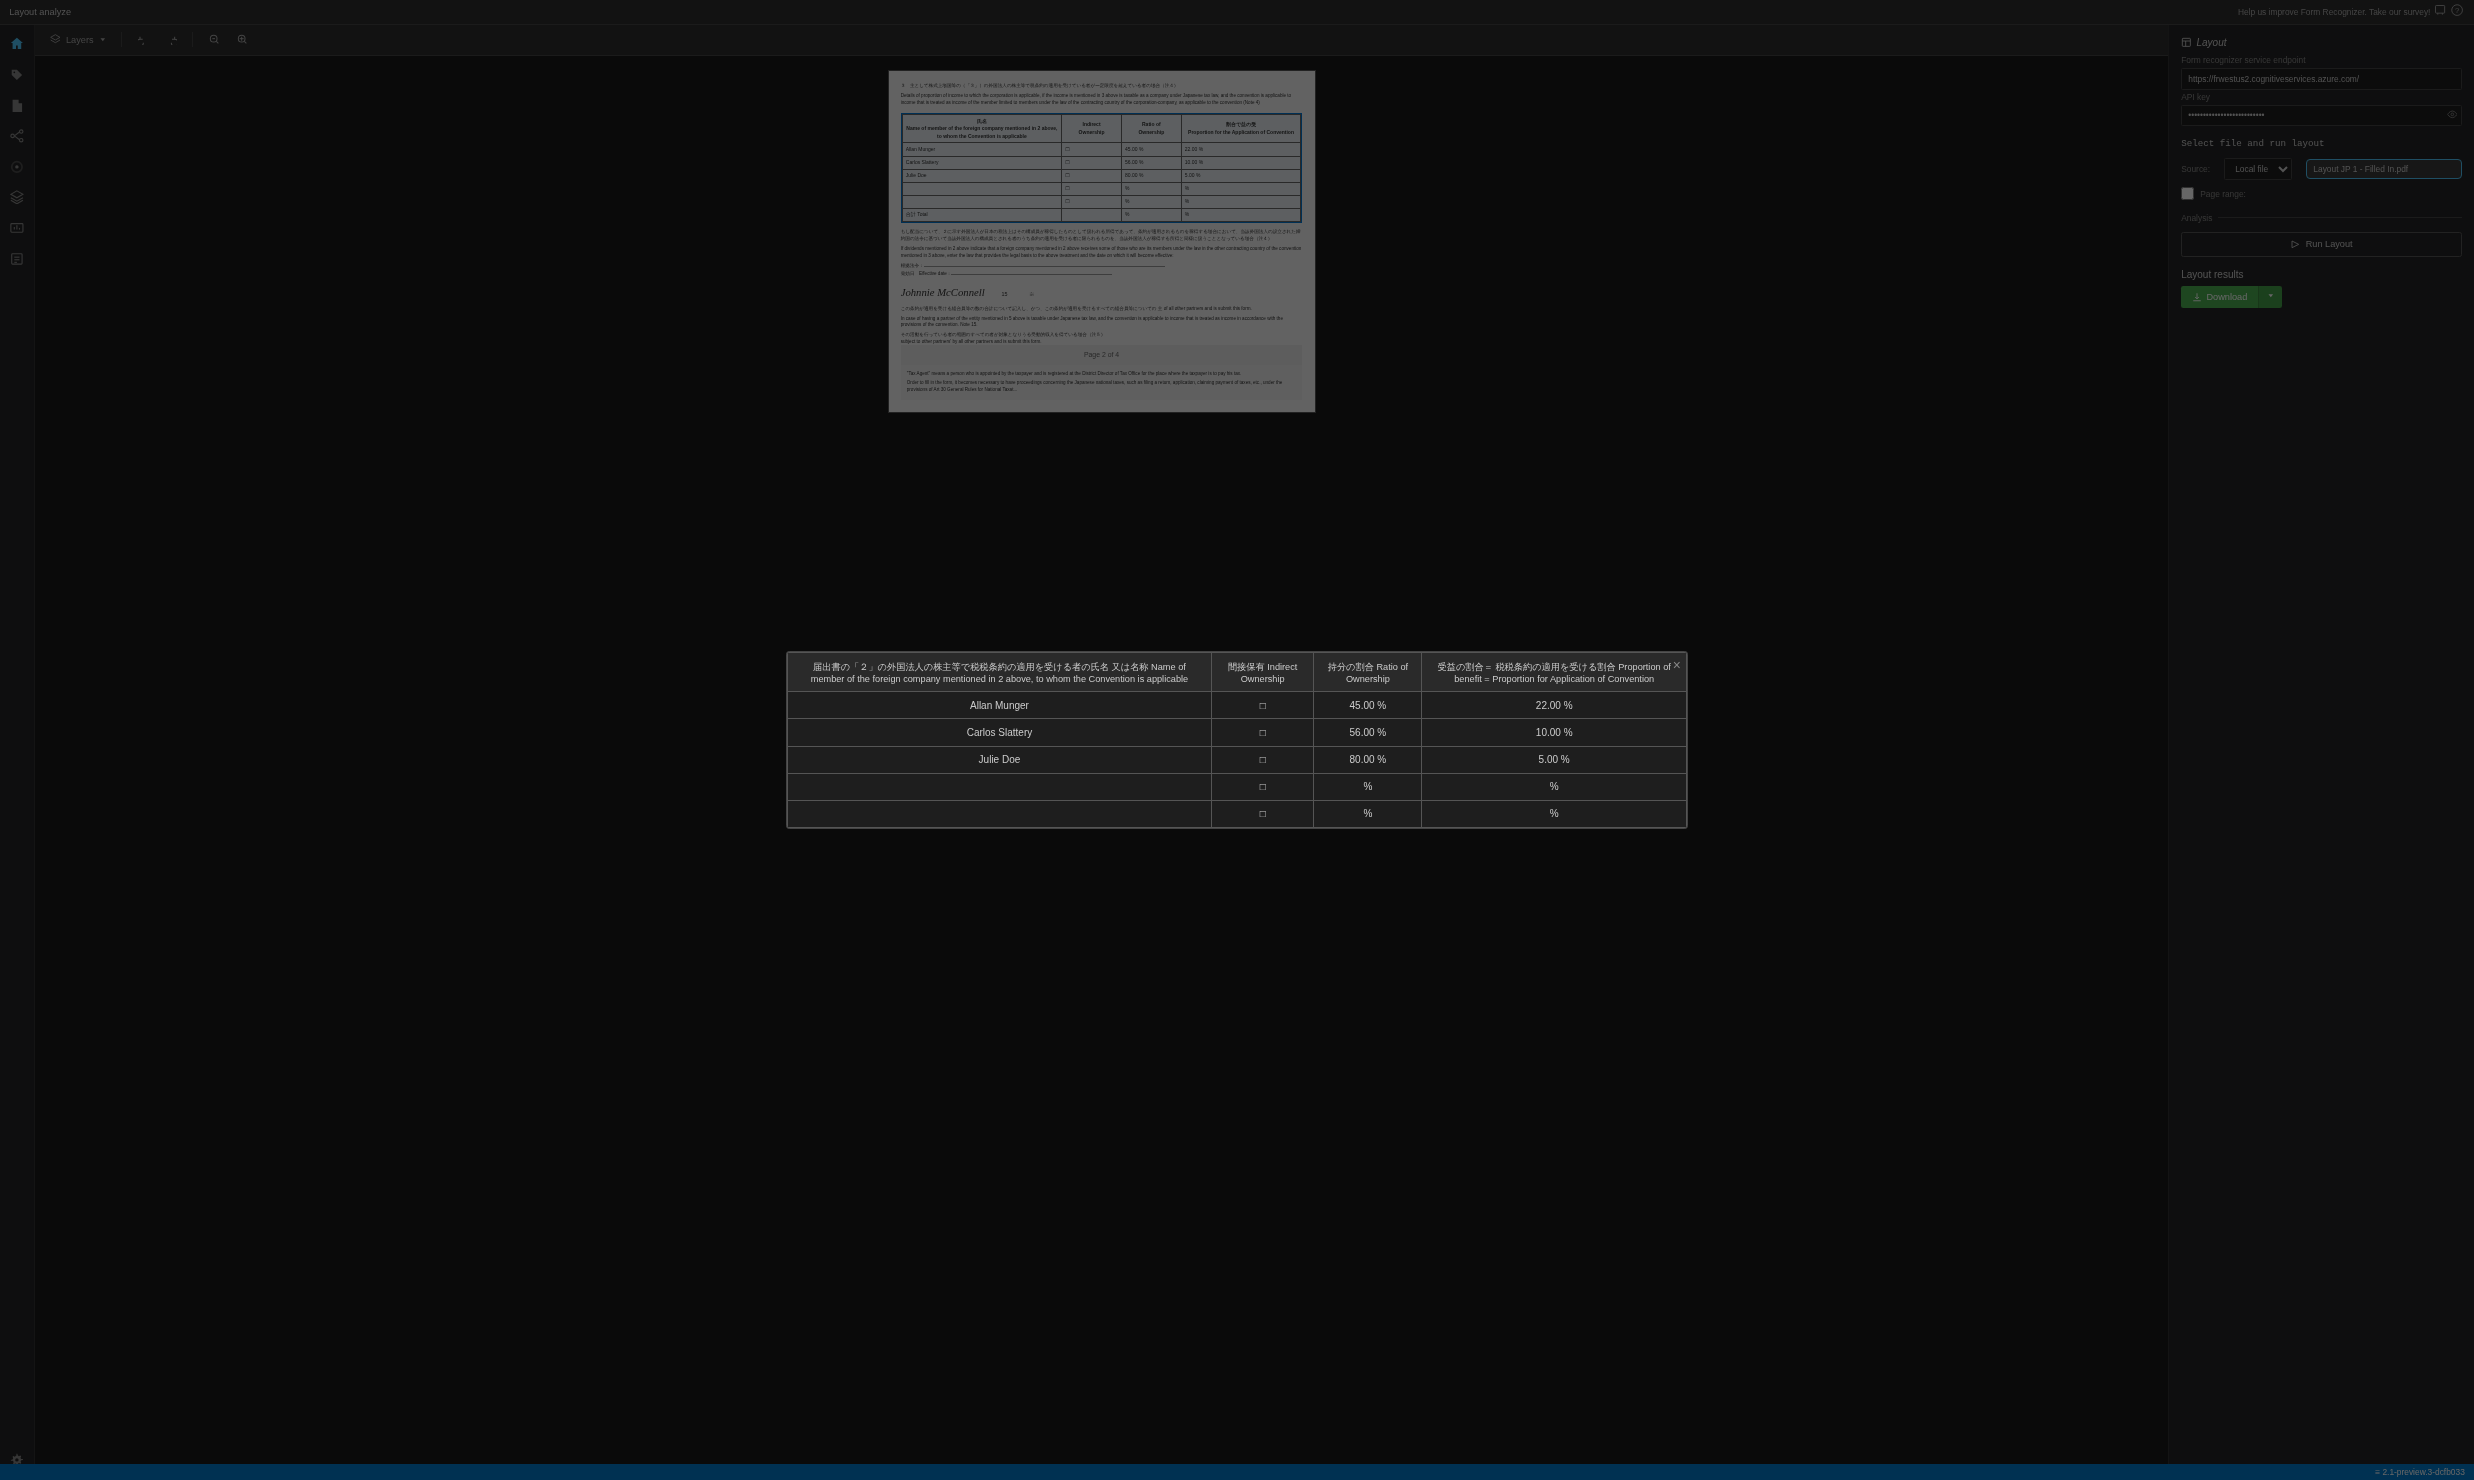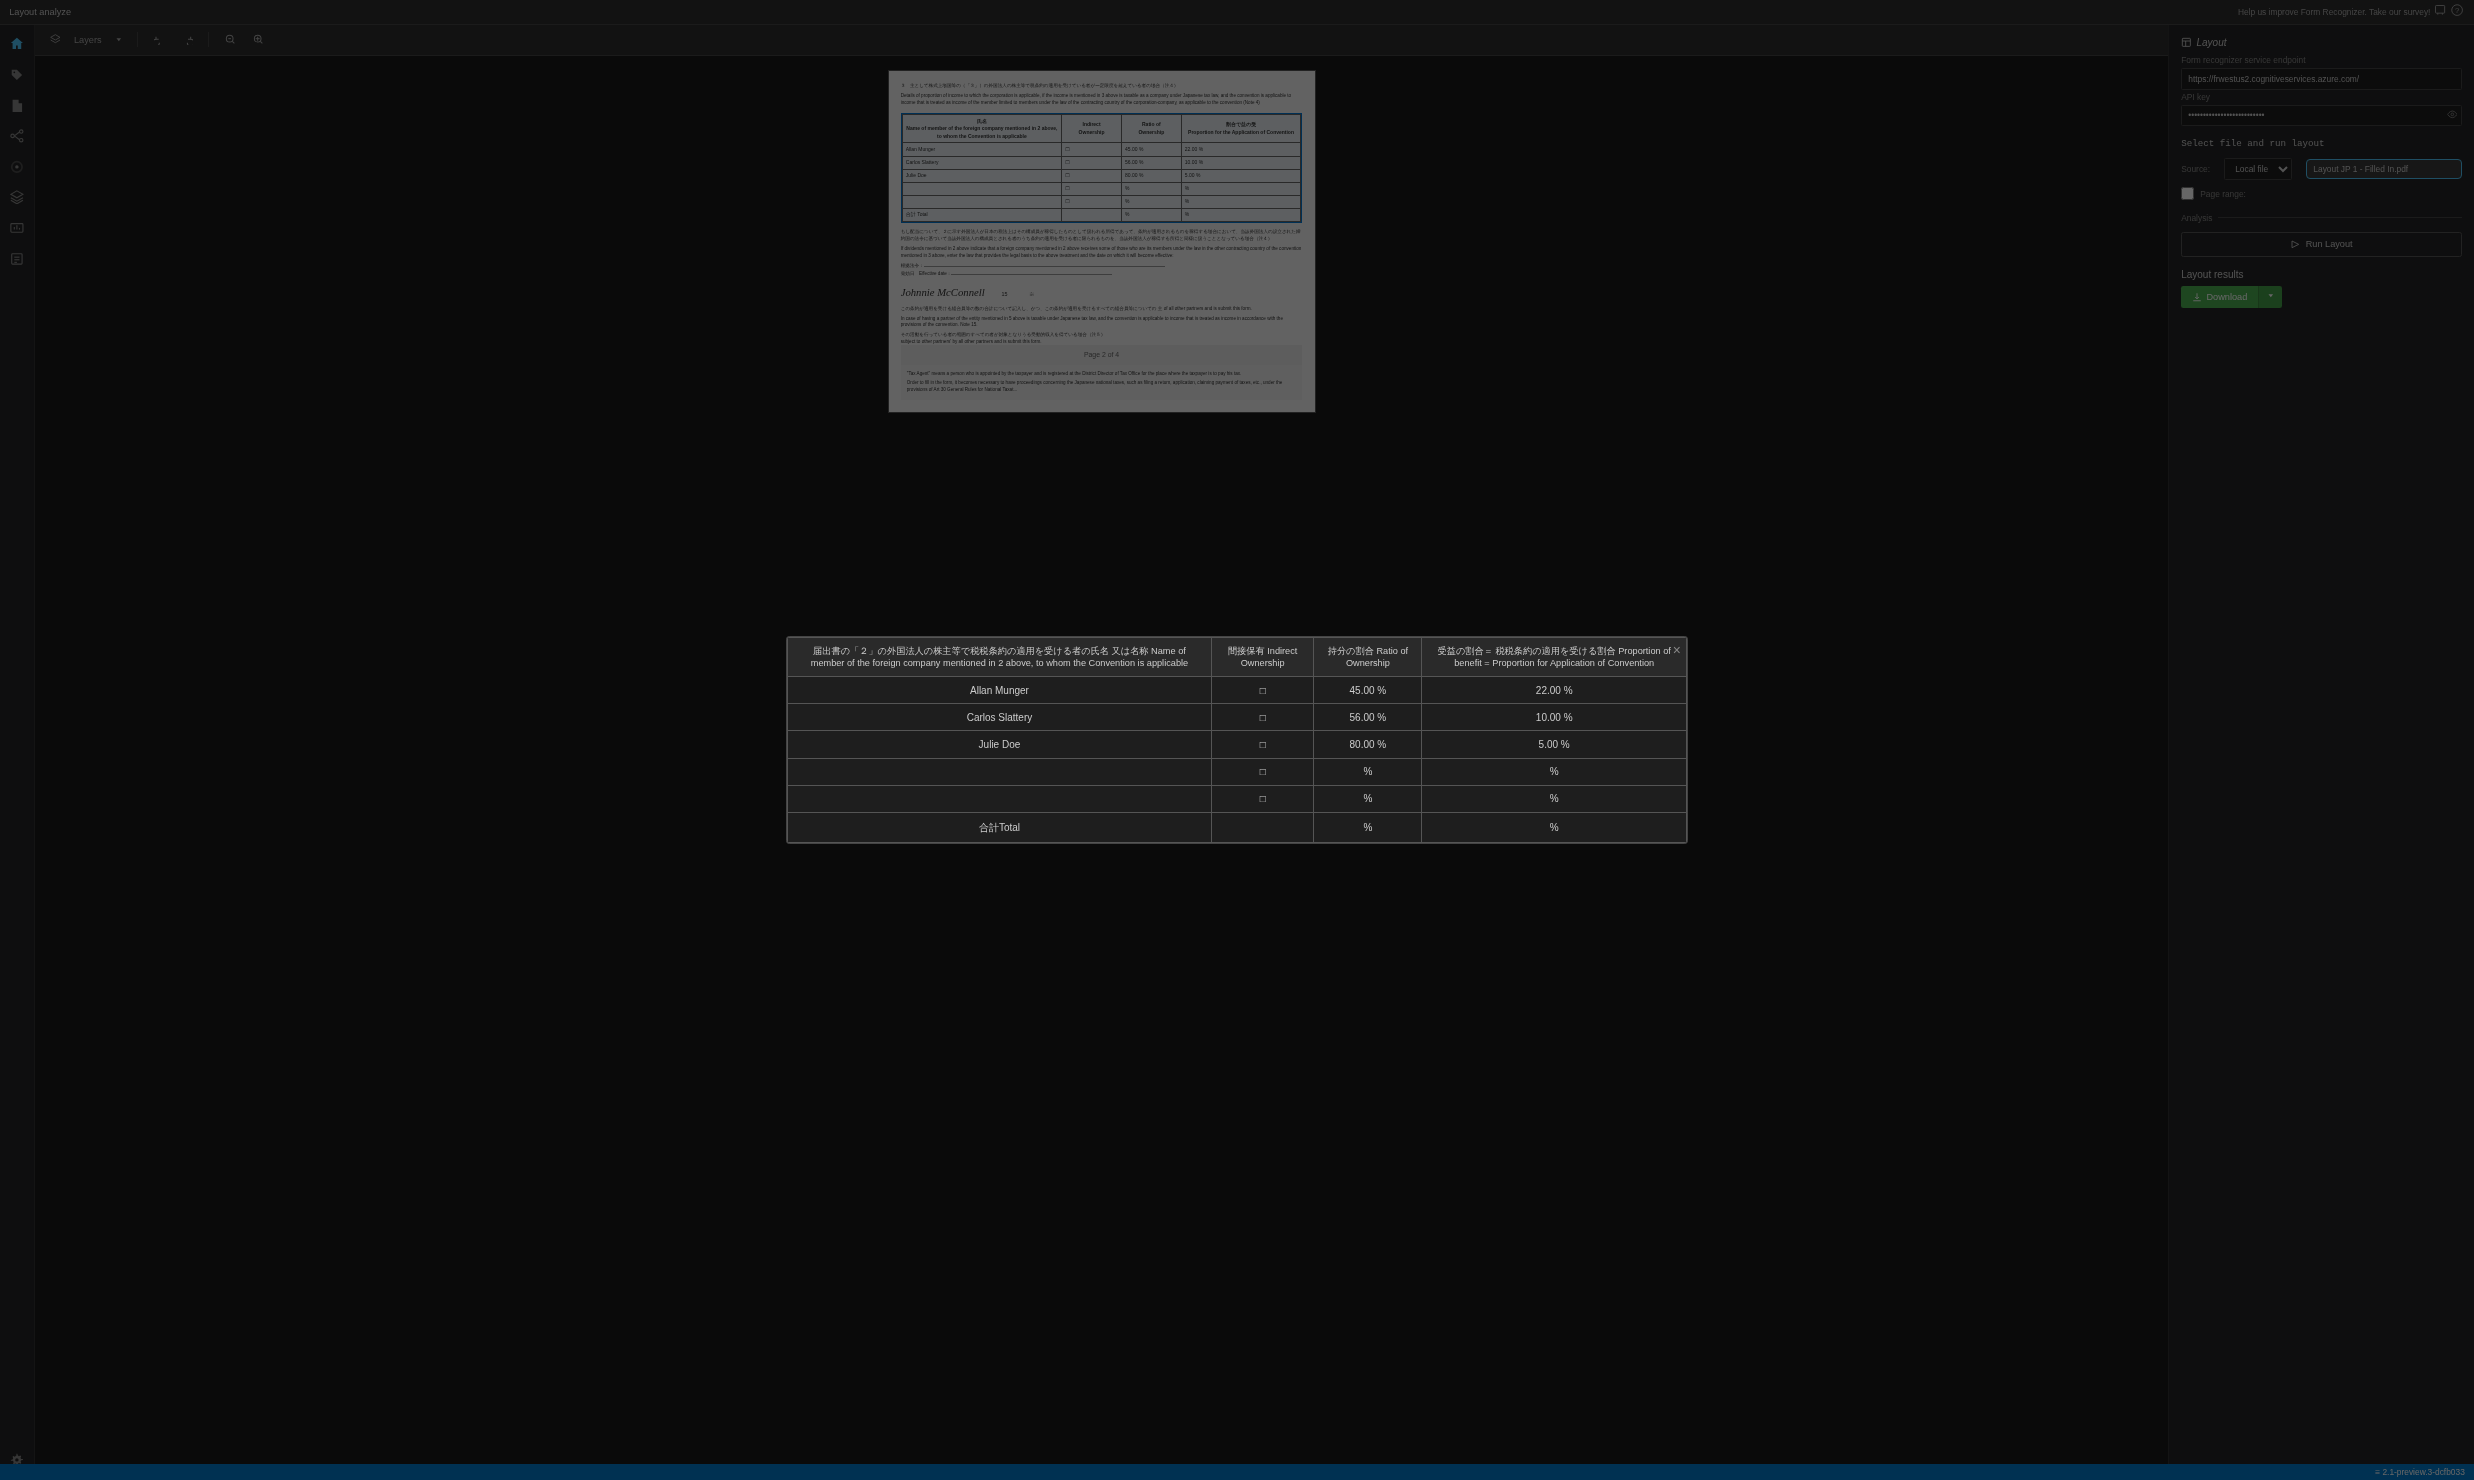--- a/index.html
+++ b/index.html
@@ -76,21 +76,21 @@
       border-bottom: 0.8px solid #444;
       z-index: 98;
     }
     .toolbar-btn {
       background: transparent;
       border: none;
       color: #aaa;
       padding: 3.1px 6.1px;
       cursor: pointer;
       border-radius: 2.3px;
-      display: flex; align-items: center; gap: 13px;
+      display: flex; align-items: center; gap: 5px;
       font-size: 9.2px;
     }
     .toolbar-separator { width: 0.8px; height: 15.3px; background: #444; margin: 0 3.1px; }
 
     
     #main {
       position: fixed;
       top: 55px; left: 35px; right: 306px; bottom: 0;
       background: #1a1a1a;
       overflow: auto;
@@ -662,26 +662,20 @@
             <td>□</td>
             <td>%</td>
             <td>%</td>
           </tr>
           <tr>
             <td class="name-cell"></td>
             <td>□</td>
             <td>%</td>
             <td>%</td>
           </tr>
-          <tr>
-            <td class="name-cell">合計Total</td>
-            <td></td>
-            <td>%</td>
-            <td>%</td>
-          </tr>
         </tbody>
     </table>
   </div>
 </div>
 
 <div id="statusbar">
   <span>≡ 2.1-preview.3-dcfb033</span>
 </div>
 
 

